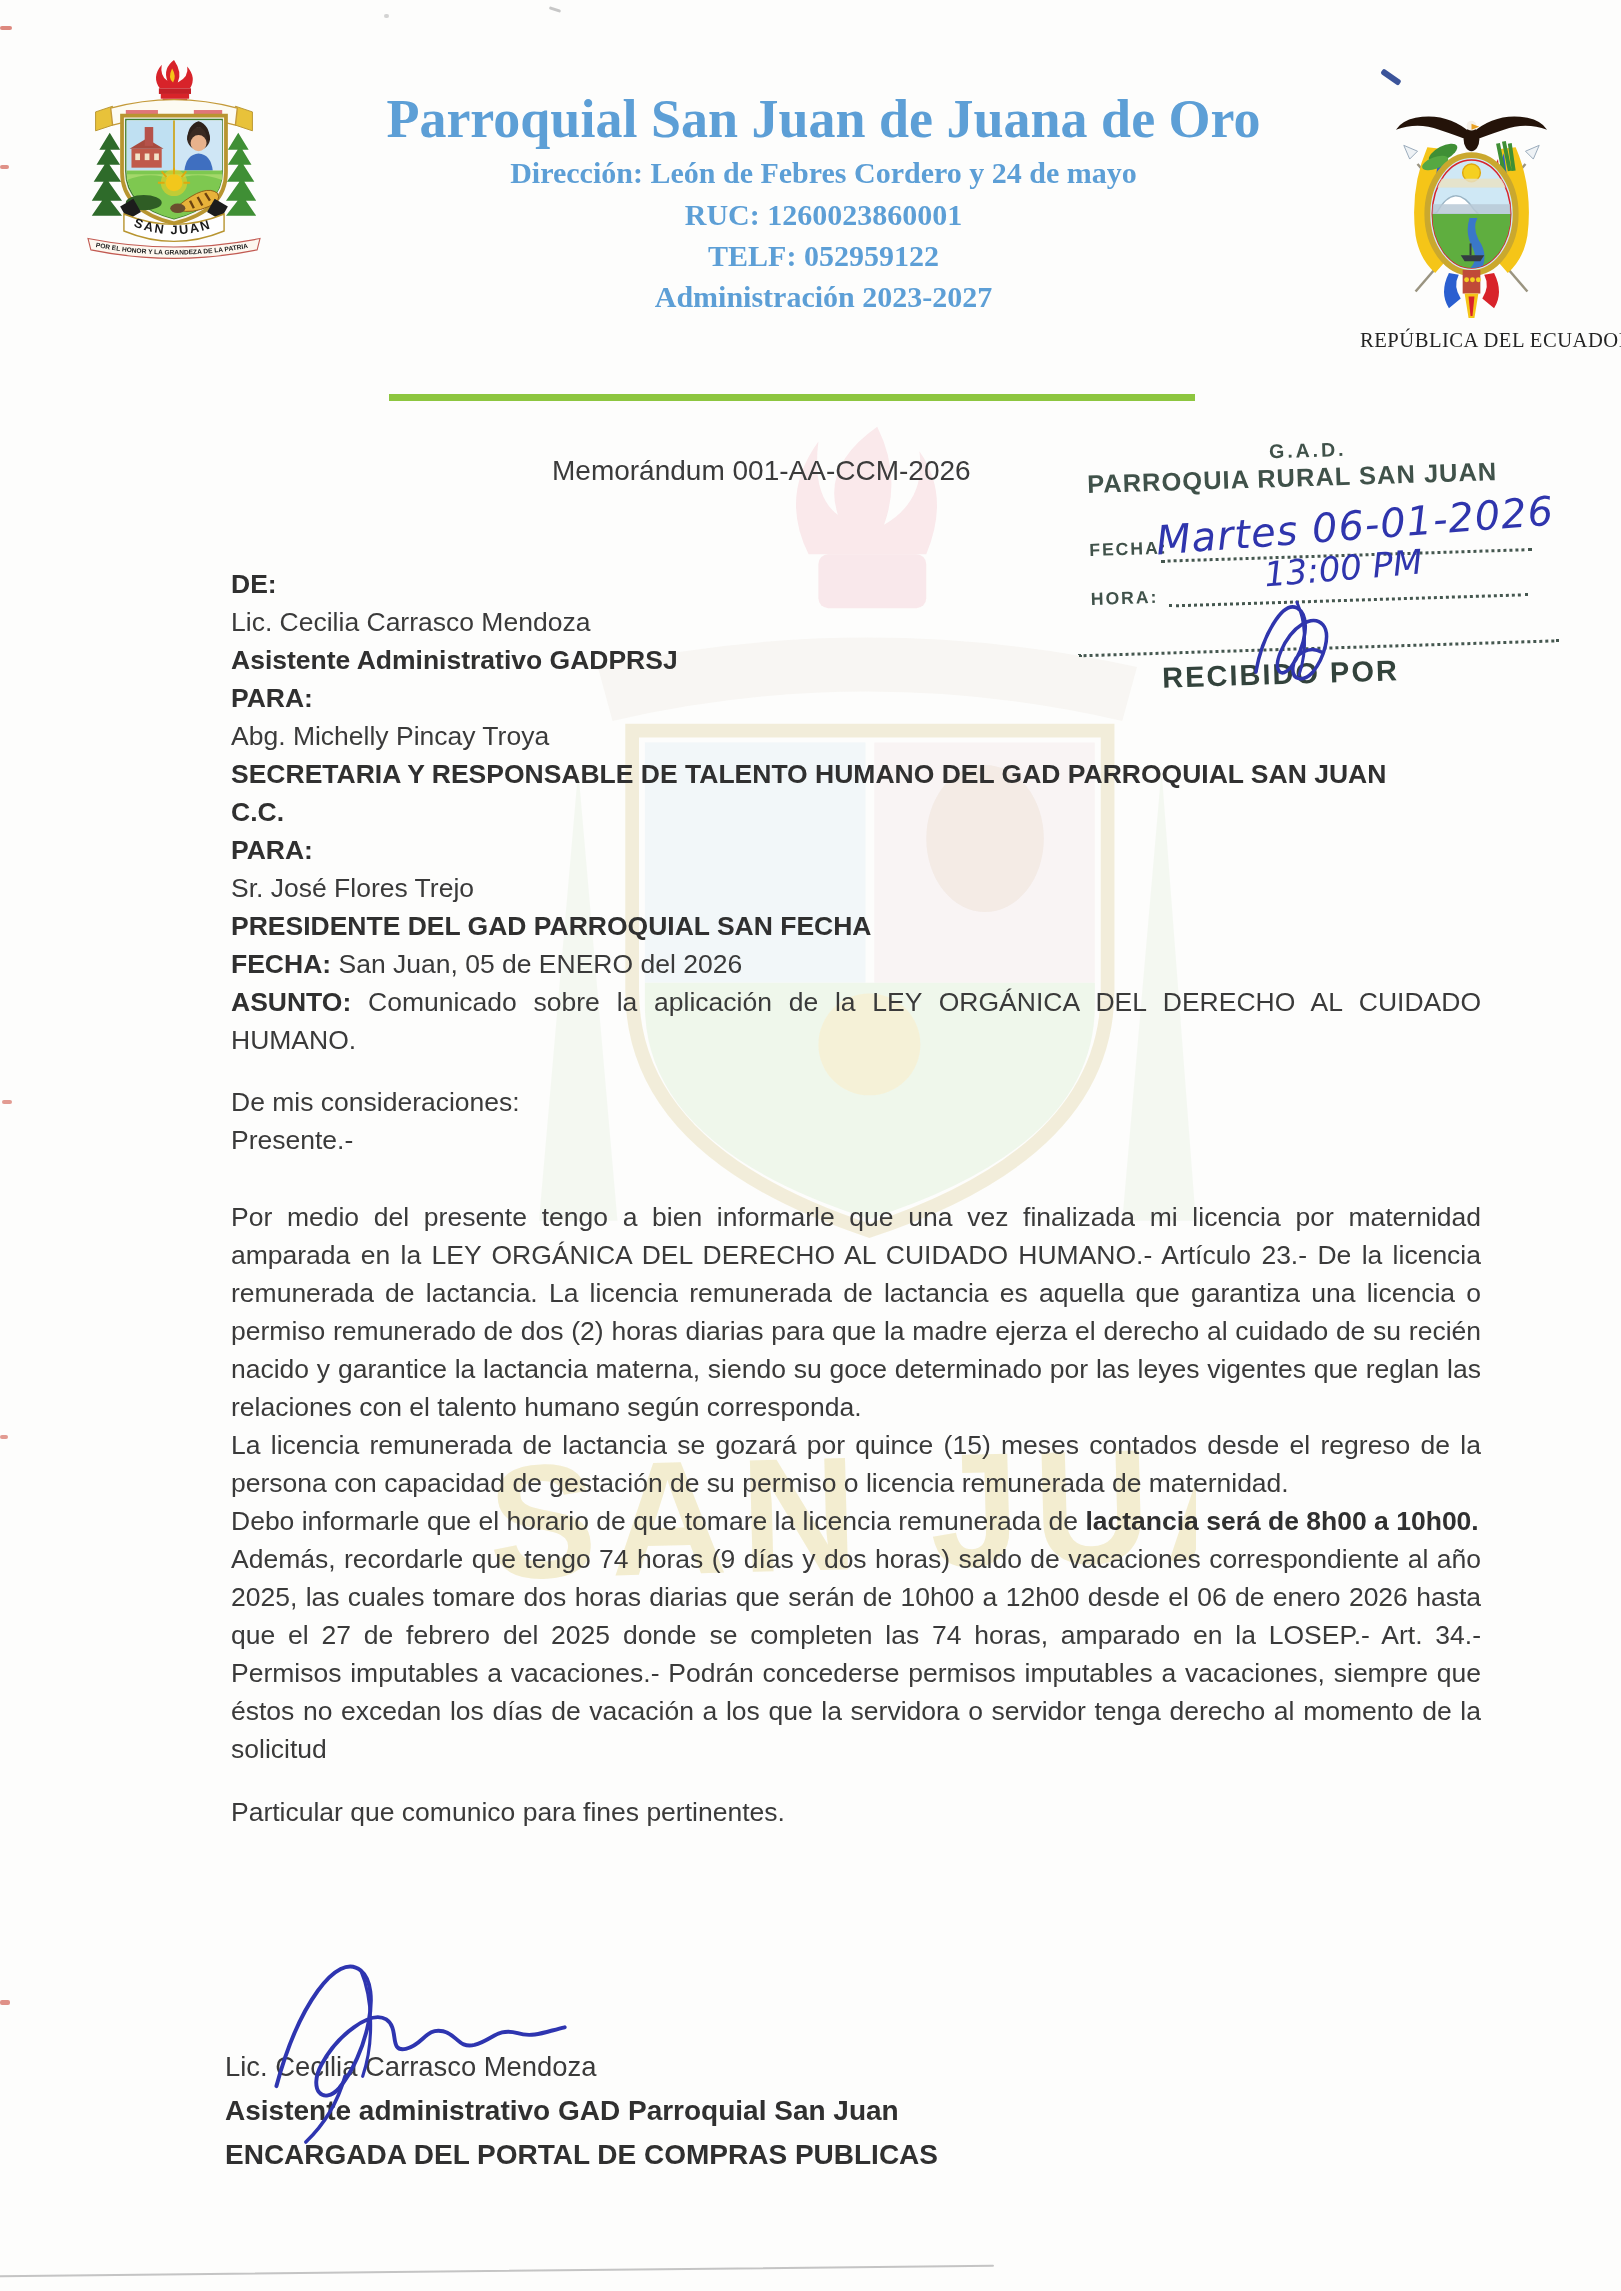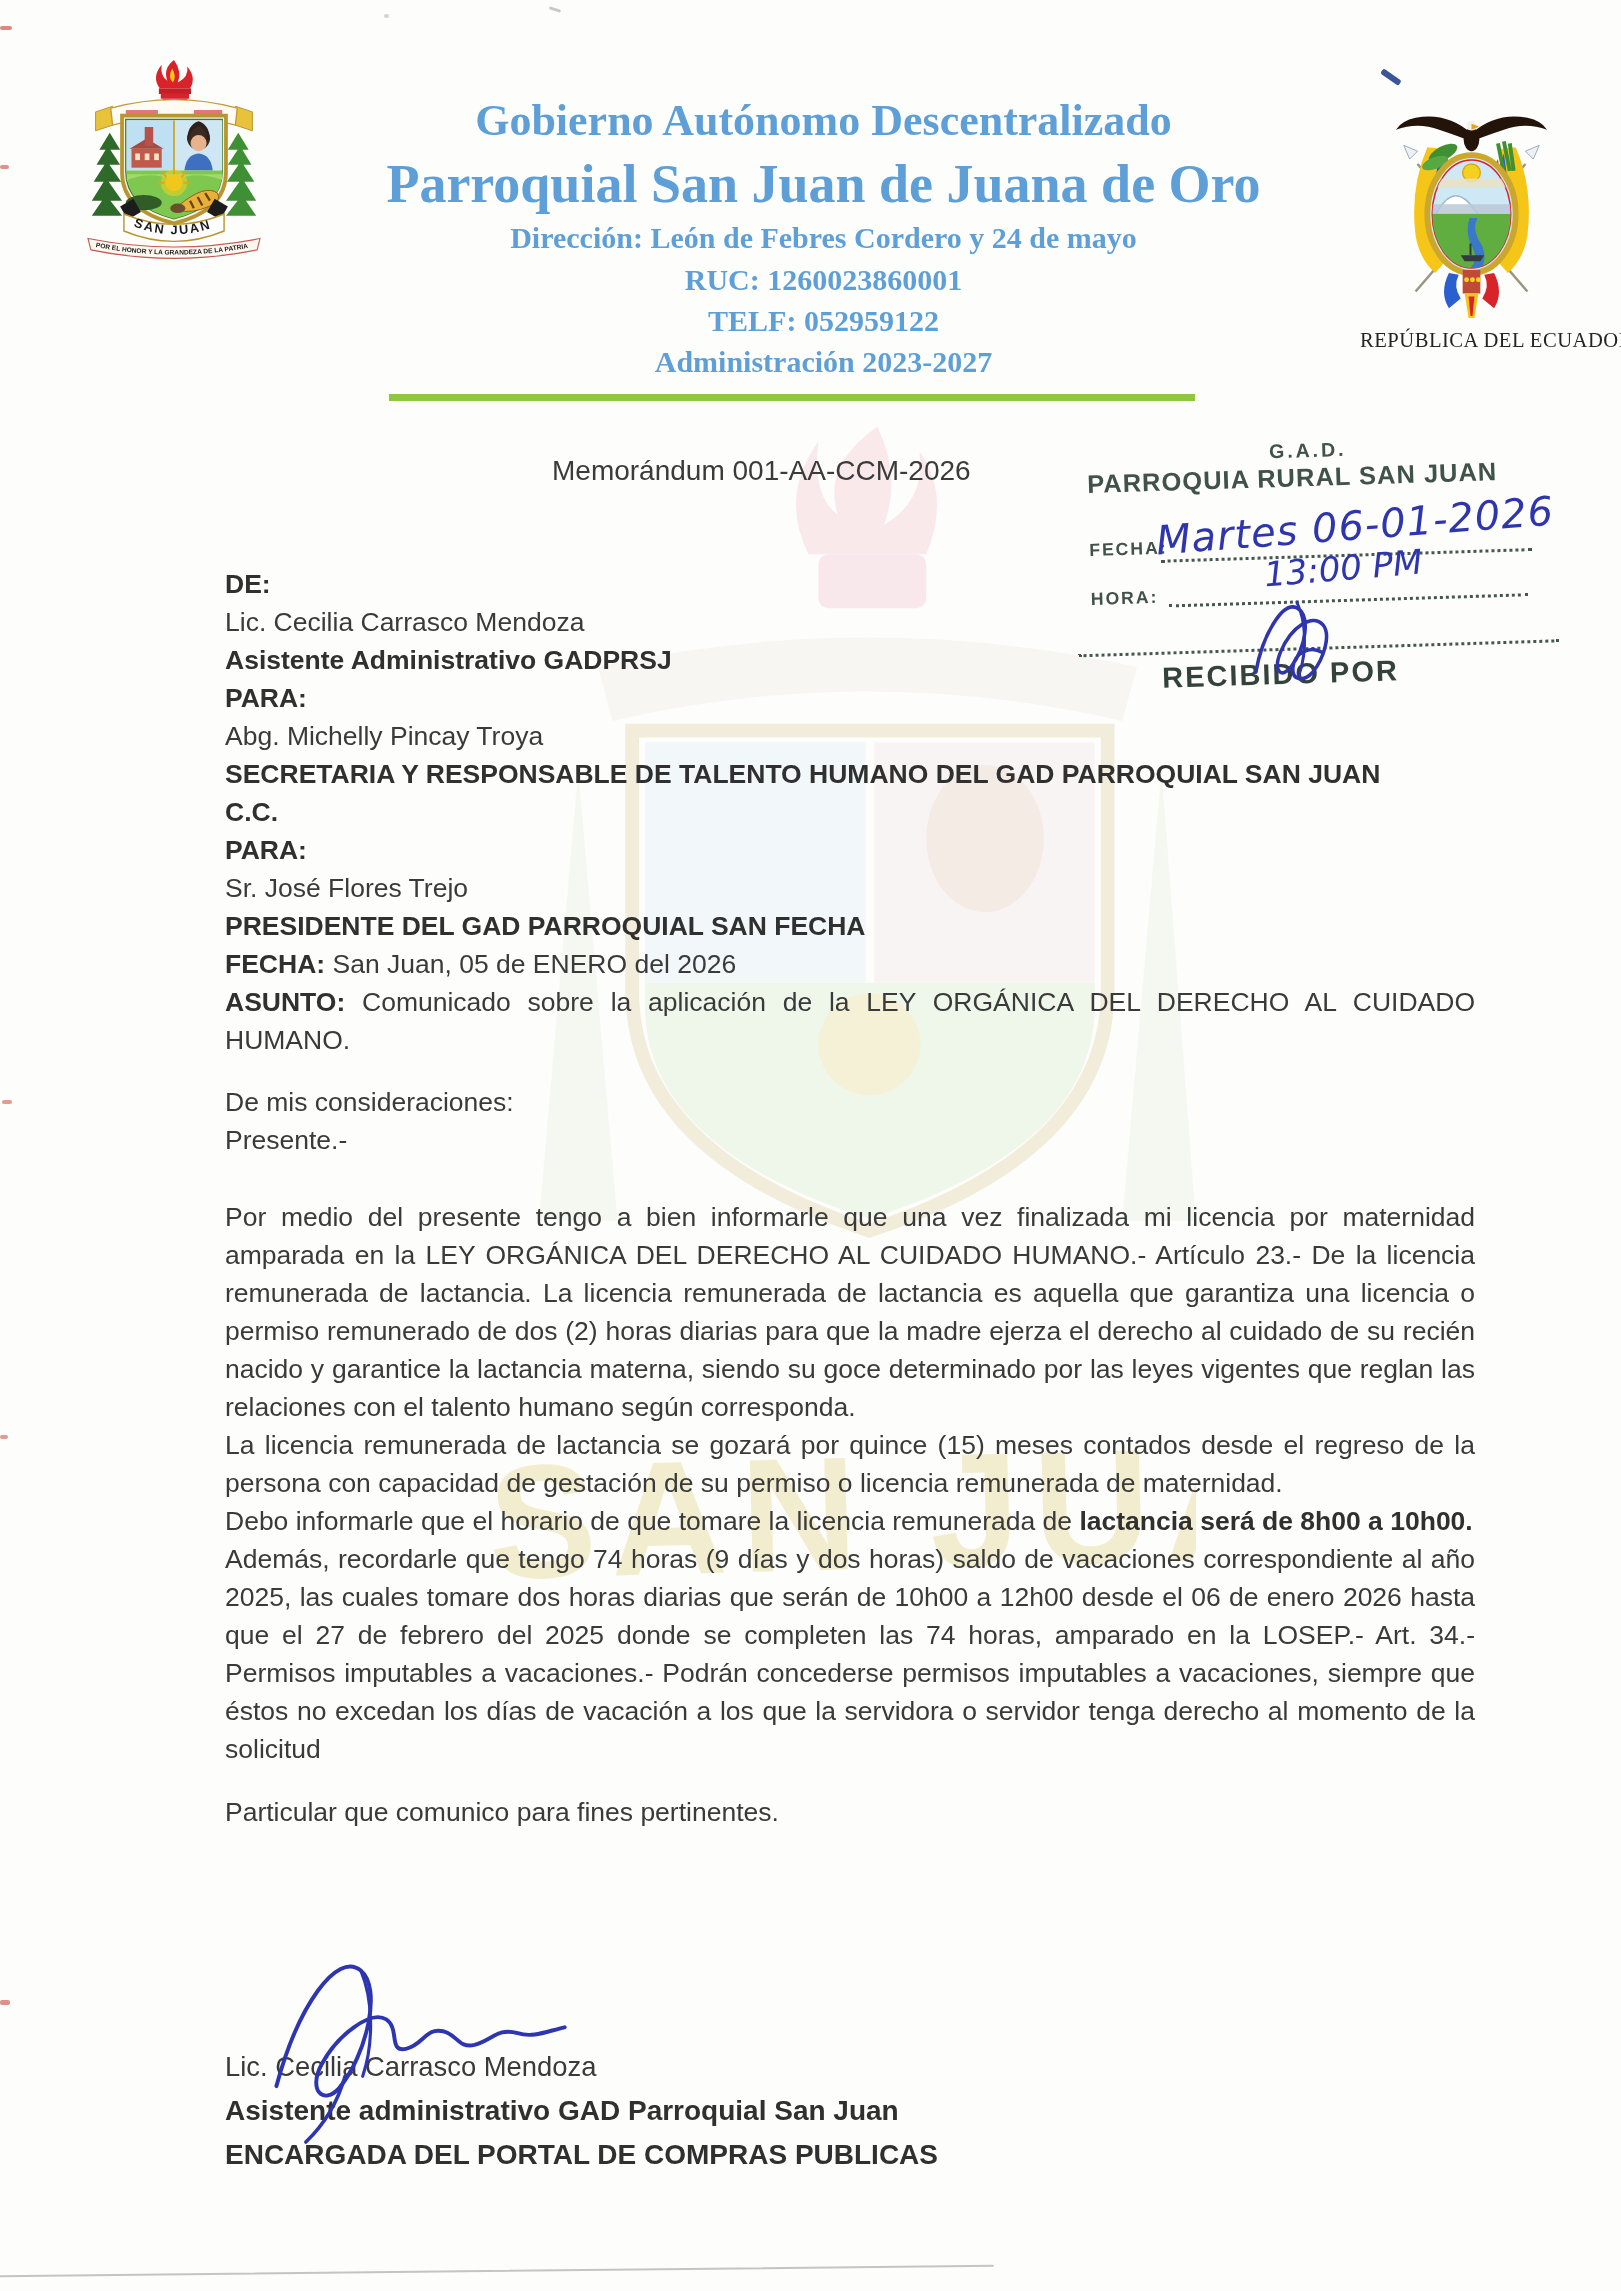--- a/index.html
+++ b/index.html
@@ -28,21 +28,21 @@
   .st-l2{position:absolute;left:0;top:23.5px;width:100%;font-size:25.5px;font-weight:bold;letter-spacing:1px;white-space:nowrap;}
   .st-label{position:absolute;font-size:17.6px;font-weight:bold;letter-spacing:2px;}
   .dots{position:absolute;border-bottom:3.9px dotted #45574f;height:0;}
   .hand{position:absolute;font-family:"DejaVu Sans",sans-serif;font-style:italic;color:#2f35ad;white-space:nowrap;z-index:4;}
   .hand-fecha{left:67px;top:65px;font-size:40px;transform:rotate(-2.5deg);letter-spacing:1px;}
   .hand-hora{left:174px;top:110px;font-size:34px;transform:rotate(-3deg);}
   .st-recibido{position:absolute;left:69px;top:218px;font-size:29px;font-weight:bold;letter-spacing:2px;color:#33433c;}
   .st-initials{position:absolute;left:149px;top:145px;z-index:4;}
 
   
-  .letter{position:absolute;left:225px;top:565px;width:1250px;font-size:26.5px;line-height:38px;
+  .letter{position:absolute;left:231px;top:565px;width:1250px;font-size:26.5px;line-height:38px;
       color:#3a3a3a;z-index:2;}
   .ln{min-height:38px;}
   .b{font-weight:bold;color:#303030;}
   .just{text-align:justify;}
   .mt1{margin-top:23.5px;}
   .mt2{margin-top:39px;}
   .mt3{margin-top:25px;}
 
   
   .signature-ink{position:absolute;left:247px;top:1939px;z-index:5;pointer-events:none;}
@@ -138,21 +138,20 @@
     <g>
       <path d="M4 190 Q95 208 186 190 L183 202 Q95 220 7 202 Z" fill="#fdf7ef" stroke="#c25a52" stroke-width="1.2"></path>
       <path id="sj-motto-arc" d="M12 199 Q95 215 178 199" fill="none"></path>
       <text font-family="Liberation Sans, sans-serif" font-size="7" font-weight="bold" fill="#222222">
         <textPath href="#sj-motto-arc">POR EL HONOR Y LA GRANDEZA DE LA PATRIA</textPath>
       </text>
     </g>
   </svg>
 
   <div class="header-center">
-    <div class="h1">Gobierno Autónomo Descentralizado</div>
     <div class="h2">Parroquial San Juan de Juana de Oro</div>
     <div class="h3">Dirección: León de Febres Cordero y 24 de mayo</div>
     <div class="h4">RUC: 1260023860001</div>
     <div class="h4">TELF: 052959122</div>
     <div class="h4">Administración 2023-2027</div>
   </div>
   <div class="divider"></div>
 
   <div class="ecuador-wrap">
     <svg width="167" height="211" viewBox="0 0 170 215" style="display:block;margin:0 auto;">

